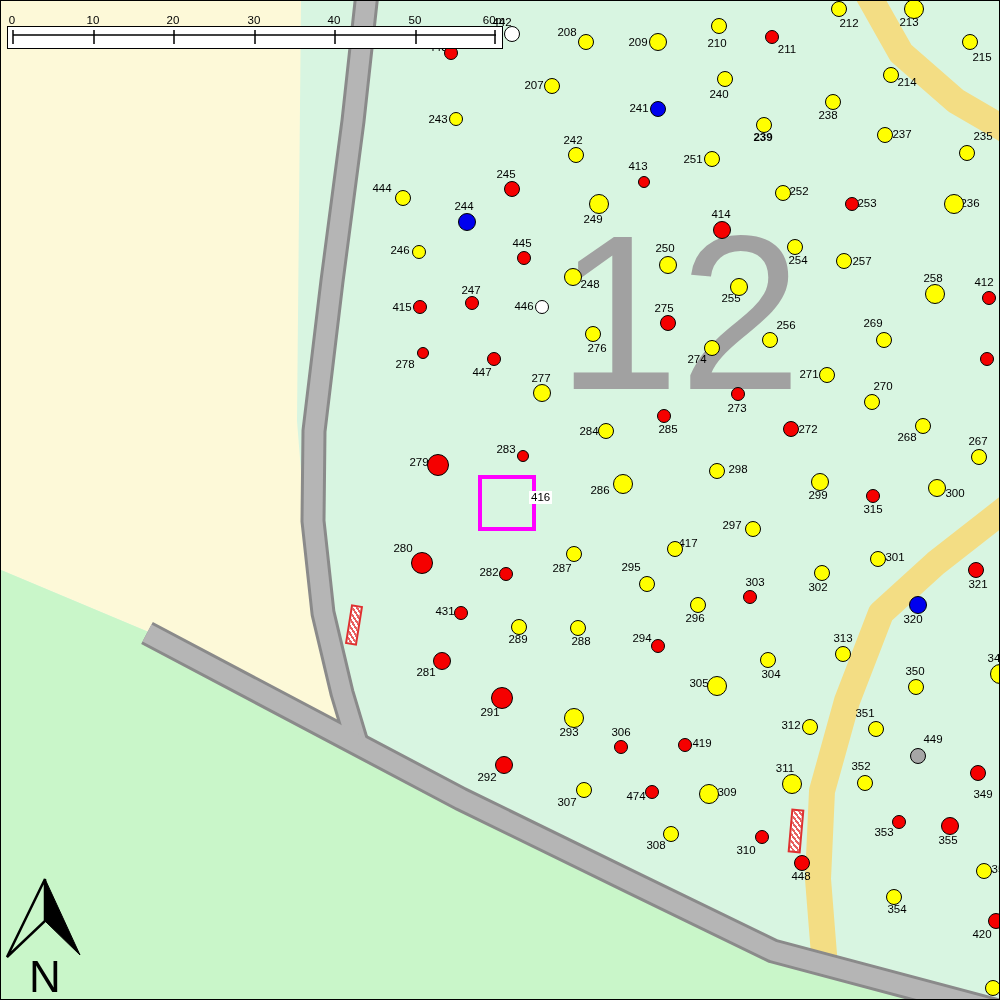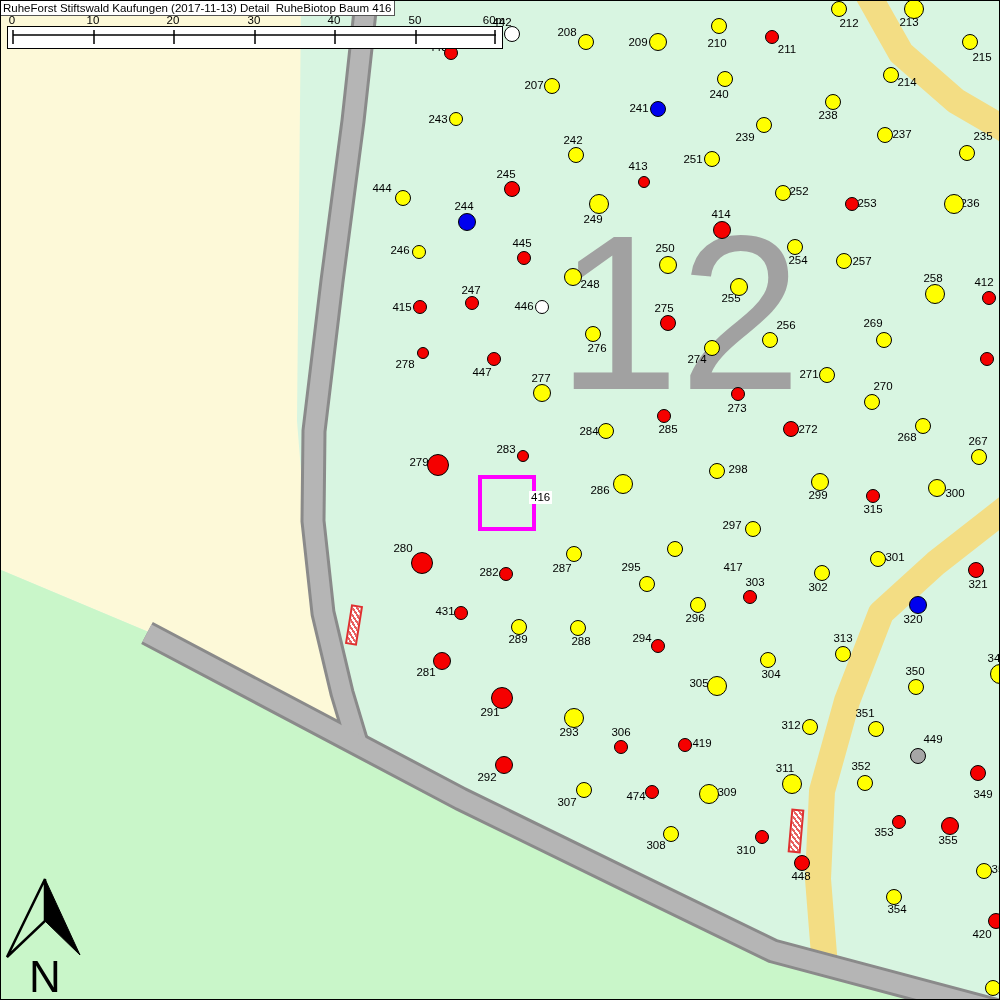--- a/index.html
+++ b/index.html
@@ -104,21 +104,21 @@
       <div class="lbl" style="left: 533px; top: 84px;">207</div>
       <div class="dot" style="left: 551px; top: 85px; width: 14px; height: 14px; background: rgb(255, 255, 0);"></div>
       <div class="lbl" style="left: 718px; top: 93px;">240</div>
       <div class="dot" style="left: 724px; top: 78px; width: 14px; height: 14px; background: rgb(255, 255, 0);"></div>
       <div class="lbl" style="left: 638px; top: 107px;">241</div>
       <div class="dot" style="left: 657px; top: 108px; width: 14px; height: 14px; background: rgb(0, 0, 238);"></div>
       <div class="lbl" style="left: 827px; top: 114px;">238</div>
       <div class="dot" style="left: 832px; top: 101px; width: 14px; height: 14px; background: rgb(255, 255, 0);"></div>
       <div class="lbl" style="left: 437px; top: 118px;">243</div>
       <div class="dot" style="left: 455px; top: 118px; width: 12px; height: 12px; background: rgb(255, 255, 0);"></div>
-      <div class="lbl" style="left: 744px; top: 136px;">239</div>
+      <div class="lbl" style="left: 762px; top: 136px; font-weight: bold;">239</div>
       <div class="dot" style="left: 763px; top: 124px; width: 14px; height: 14px; background: rgb(255, 255, 0);"></div>
       <div class="lbl" style="left: 901px; top: 133px;">237</div>
       <div class="dot" style="left: 884px; top: 134px; width: 14px; height: 14px; background: rgb(255, 255, 0);"></div>
       <div class="lbl" style="left: 982px; top: 135px;">235</div>
       <div class="dot" style="left: 966px; top: 152px; width: 14px; height: 14px; background: rgb(255, 255, 0);"></div>
       <div class="lbl" style="left: 572px; top: 139px;">242</div>
       <div class="dot" style="left: 575px; top: 154px; width: 14px; height: 14px; background: rgb(255, 255, 0);"></div>
       <div class="lbl" style="left: 692px; top: 158px;">251</div>
       <div class="dot" style="left: 711px; top: 158px; width: 14px; height: 14px; background: rgb(255, 255, 0);"></div>
       <div class="lbl" style="left: 637px; top: 165px;">413</div>
@@ -220,21 +220,21 @@
       <div class="lbl" style="left: 977px; top: 583px;">321</div>
       <div class="dot" style="left: 975px; top: 569px; width: 14px; height: 14px; background: rgb(245, 0, 0);"></div>
       <div class="lbl" style="left: 912px; top: 618px;">320</div>
       <div class="dot" style="left: 917px; top: 604px; width: 16px; height: 16px; background: rgb(0, 0, 238);"></div>
       <div class="lbl" style="left: 402px; top: 547px;">280</div>
       <div class="dot" style="left: 421px; top: 562px; width: 20px; height: 20px; background: rgb(245, 0, 0);"></div>
       <div class="lbl" style="left: 561px; top: 567px;">287</div>
       <div class="dot" style="left: 573px; top: 553px; width: 14px; height: 14px; background: rgb(255, 255, 0);"></div>
       <div class="lbl" style="left: 630px; top: 566px;">295</div>
       <div class="dot" style="left: 646px; top: 583px; width: 14px; height: 14px; background: rgb(255, 255, 0);"></div>
-      <div class="lbl" style="left: 687px; top: 566px; margin-left: 45px;">417</div>
+      <div class="lbl" style="left: 687px; top: 542px;">417</div>
       <div class="dot" style="left: 674px; top: 548px; width: 14px; height: 14px; background: rgb(255, 255, 0);"></div>
       <div class="lbl" style="left: 754px; top: 581px;">303</div>
       <div class="dot" style="left: 749px; top: 596px; width: 12px; height: 12px; background: rgb(245, 0, 0);"></div>
       <div class="lbl" style="left: 488px; top: 571px;">282</div>
       <div class="dot" style="left: 505px; top: 573px; width: 12px; height: 12px; background: rgb(245, 0, 0);"></div>
       <div class="lbl" style="left: 444px; top: 610px;">431</div>
       <div class="dot" style="left: 460px; top: 612px; width: 12px; height: 12px; background: rgb(245, 0, 0);"></div>
       <div class="lbl" style="left: 694px; top: 617px;">296</div>
       <div class="dot" style="left: 697px; top: 604px; width: 14px; height: 14px; background: rgb(255, 255, 0);"></div>
       <div class="lbl" style="left: 517px; top: 638px;">289</div>
@@ -317,20 +317,19 @@
     </div>
   <div class="num" style="left: 11px; top: 19px;">0</div>
       <div class="num" style="left: 92px; top: 19px;">10</div>
       <div class="num" style="left: 172px; top: 19px;">20</div>
       <div class="num" style="left: 253px; top: 19px;">30</div>
       <div class="num" style="left: 333px; top: 19px;">40</div>
       <div class="num" style="left: 414px; top: 19px;">50</div>
       <div class="num" style="left: 493px; top: 19px;">60m</div>
     </div>
 
-  <div id="titlebar">RuheForst Stiftswald Kaufungen (2017-11-13) Detail  RuheBiotop Baum 416</div>
 
   <svg id="north" width="92" height="132">
     <path d="M42,12 L4,90 L42,54 Z" fill="none" stroke="#000" stroke-width="2.5"></path>
     <path d="M42,12 L77,88 L42,54 Z" fill="#000" stroke="#000" stroke-width="1"></path>
     <text x="42" y="125" text-anchor="middle" font-size="44" fill="#000" font-family="Liberation Sans, sans-serif">N</text>
   </svg>
 </div>
 
 </body></html>

